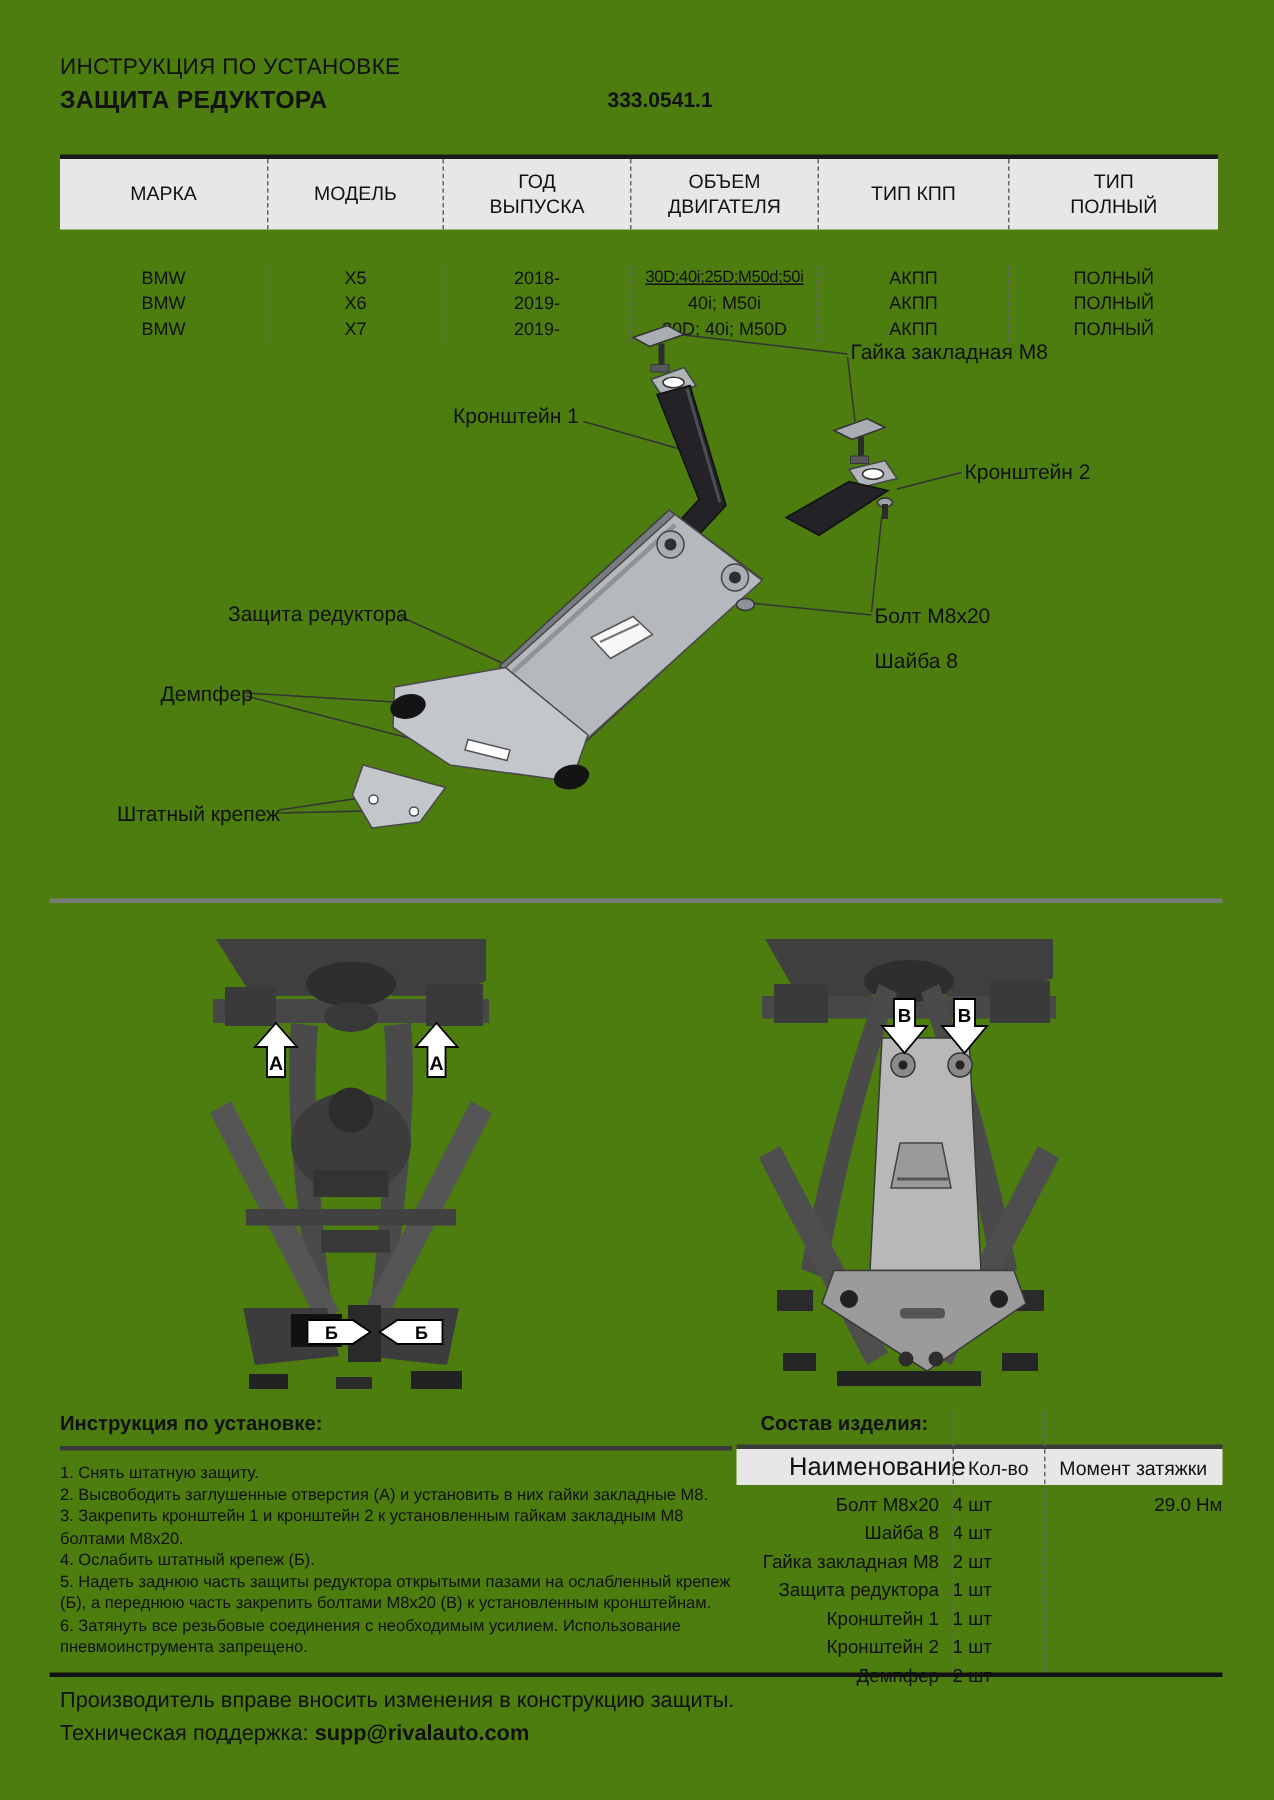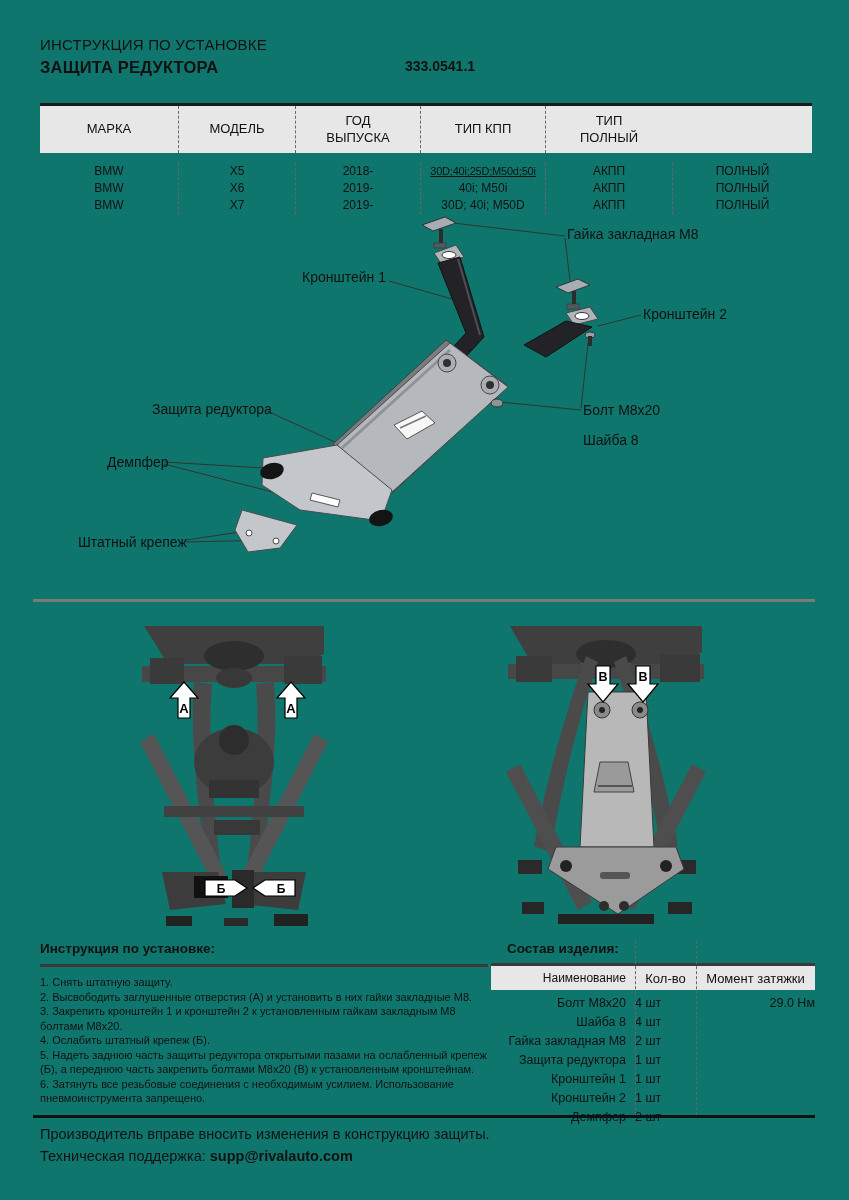--- a/index.html
+++ b/index.html
@@ -1,49 +1,49 @@
 <!DOCTYPE html>
 <html><head>
 <meta charset="utf-8">
 <style>
   html,body{margin:0;padding:0;background:#fff;}
-  .page{position:relative;width:849px;height:1200px;background:#0f766e;overflow:hidden;
+  .page{position:relative;width:849px;height:1200px;background:#4d7c0f;overflow:hidden;
         font-family:"Liberation Sans",sans-serif;color:#111;}
   .abs{position:absolute;}
   
   .h-line1{left:40px;top:36px;font-size:15px;letter-spacing:.2px;}
   .h-line2{left:40px;top:58px;font-size:16.5px;font-weight:bold;letter-spacing:.2px;}
   .h-pn{left:405px;top:58px;font-size:14px;font-weight:bold;}
   
   .vtable{left:40px;top:103px;width:772px;border-top:3px solid #1a1a1a;}
   .vt-head{display:grid;grid-template-columns:138px 117px 125px 125px 127px 140px;background:#e7e7e7;}
   .vt-h{min-height:47px;display:flex;align-items:center;justify-content:center;text-align:center;
         font-size:13px;line-height:1.25;border-left:1px dashed #666;white-space:pre-line;}
   .vt-head .vt-h:first-child{border-left:none;}
-  .vt-body{display:grid;grid-template-columns:138px 117px 125px 125px 127px 140px;padding-top:10px;}
+  .vt-body{display:grid;grid-template-columns:138px 117px 125px 125px 127px 140px;padding-top:24px;}
   .vt-col{border-left:1px dashed #666;text-align:center;font-size:12px;line-height:17px;white-space:nowrap;}
   .vt-body .vt-col:first-child{border-left:none;}
   .vt-col div{height:17px;}
   .vt-col .squeeze{font-size:11px;letter-spacing:-0.2px;text-decoration:underline;}
   
   .dlabel{font-size:14px;white-space:nowrap;}
   
   .rule-gray{left:33px;top:599px;width:782px;height:3px;background:#7a7a7a;}
   .rule-foot{left:33px;top:1115px;width:782px;height:3px;background:#111;}
   
   .instr{left:40px;top:941px;width:448px;}
   .instr-title{font-size:13.5px;font-weight:bold;margin:0 0 8px 0;}
   .instr-rule{height:3px;background:#3a3a3a;margin-bottom:8px;}
   .step{font-size:11px;line-height:14.5px;margin:0;}
   
   .parts{left:491px;top:941px;width:324px;height:174px;}
   .parts-title{font-size:13.5px;font-weight:bold;padding-left:16px;margin:0 0 7px 0;}
   .parts-rule{height:3px;background:#3a3a3a;}
   .parts-head{display:grid;grid-template-columns:144px 61px 119px;background:#e7e7e7;height:24px;align-items:center;}
-  .ph-name{text-align:right;padding-right:9px;font-size:12px;padding-left:35px;}
+  .ph-name{text-align:right;padding-right:9px;font-size:17px;padding-left:35px;}
   .ph-qty{text-align:center;font-size:13px;}
   .ph-torq{text-align:center;font-size:13px;}
   .parts-rows{margin-top:3px;}
   .p-row{display:grid;grid-template-columns:144px 61px 119px;height:19px;align-items:center;}
   .p-name{text-align:right;padding-right:9px;font-size:12.5px;white-space:nowrap;}
   .p-qty{text-align:left;font-size:12.5px;}
   .p-torq{text-align:right;font-size:12.5px;}
   .dash-v{position:absolute;top:0;width:0;height:174px;border-left:1px dashed #666;}
   
   .f-line1{left:40px;top:1126px;font-size:14.5px;}
@@ -59,20 +59,22 @@
   <div class="abs h-line1">ИНСТРУКЦИЯ ПО УСТАНОВКЕ</div>
   <div class="abs h-line2">ЗАЩИТА РЕДУКТОРА</div>
   <div class="abs h-pn">333.0541.1</div>
 
   <div class="abs vtable">
     <div class="vt-head">
       <div class="vt-h">МАРКА</div>
       <div class="vt-h">МОДЕЛЬ</div>
       <div class="vt-h">ГОД
 ВЫПУСКА</div>
+      <div class="vt-h">ОБЪЕМ
+ДВИГАТЕЛЯ</div>
       <div class="vt-h">ТИП КПП</div>
       <div class="vt-h">ТИП
 ПОЛНЫЙ</div>
     </div>
     <div class="vt-body">
       <div class="vt-col">
         <div>BMW</div>
         <div>BMW</div>
         <div>BMW</div>
       </div>

